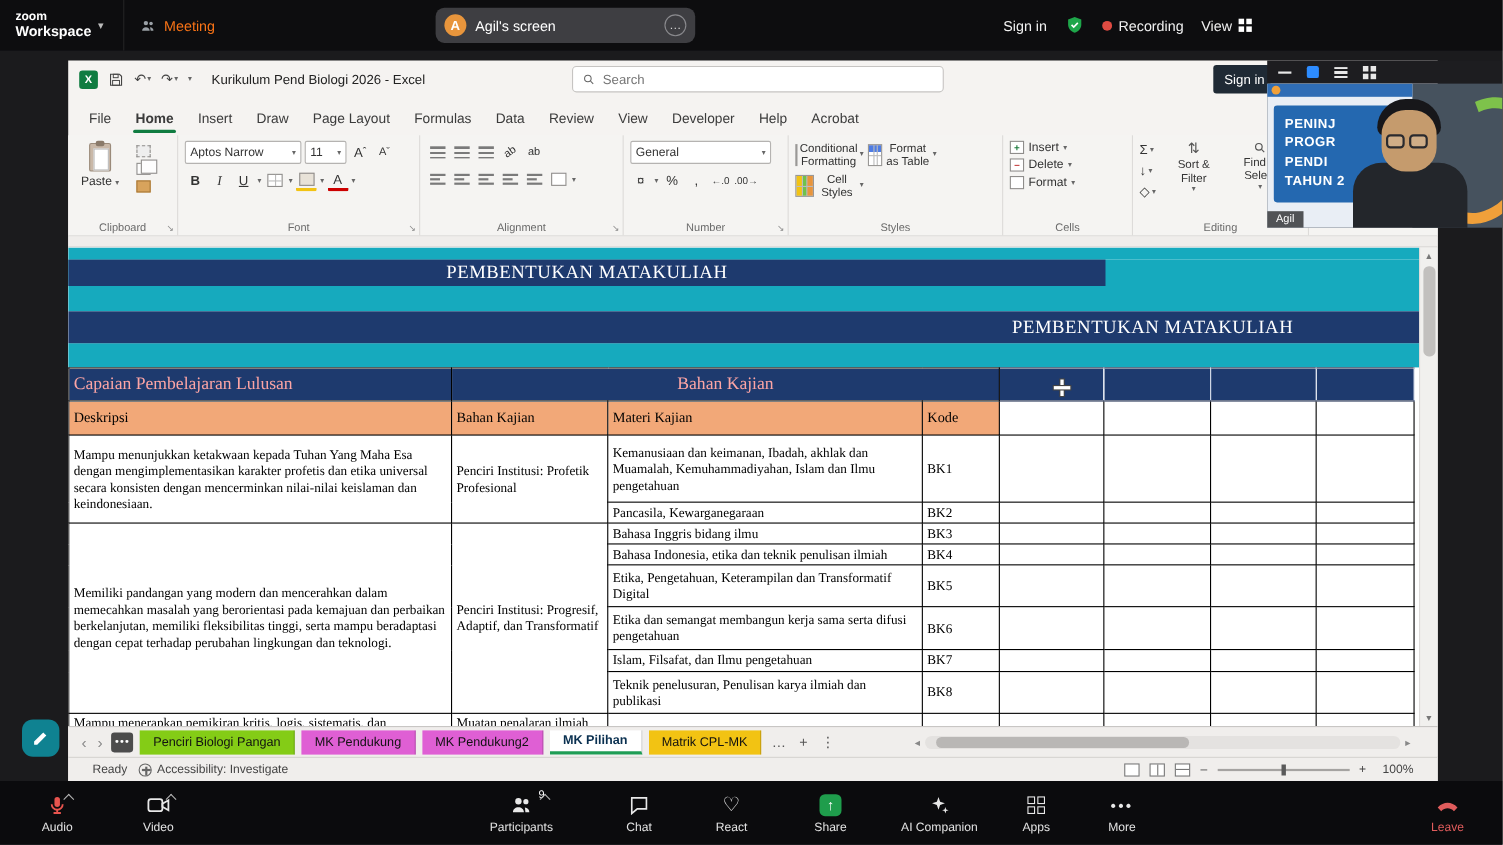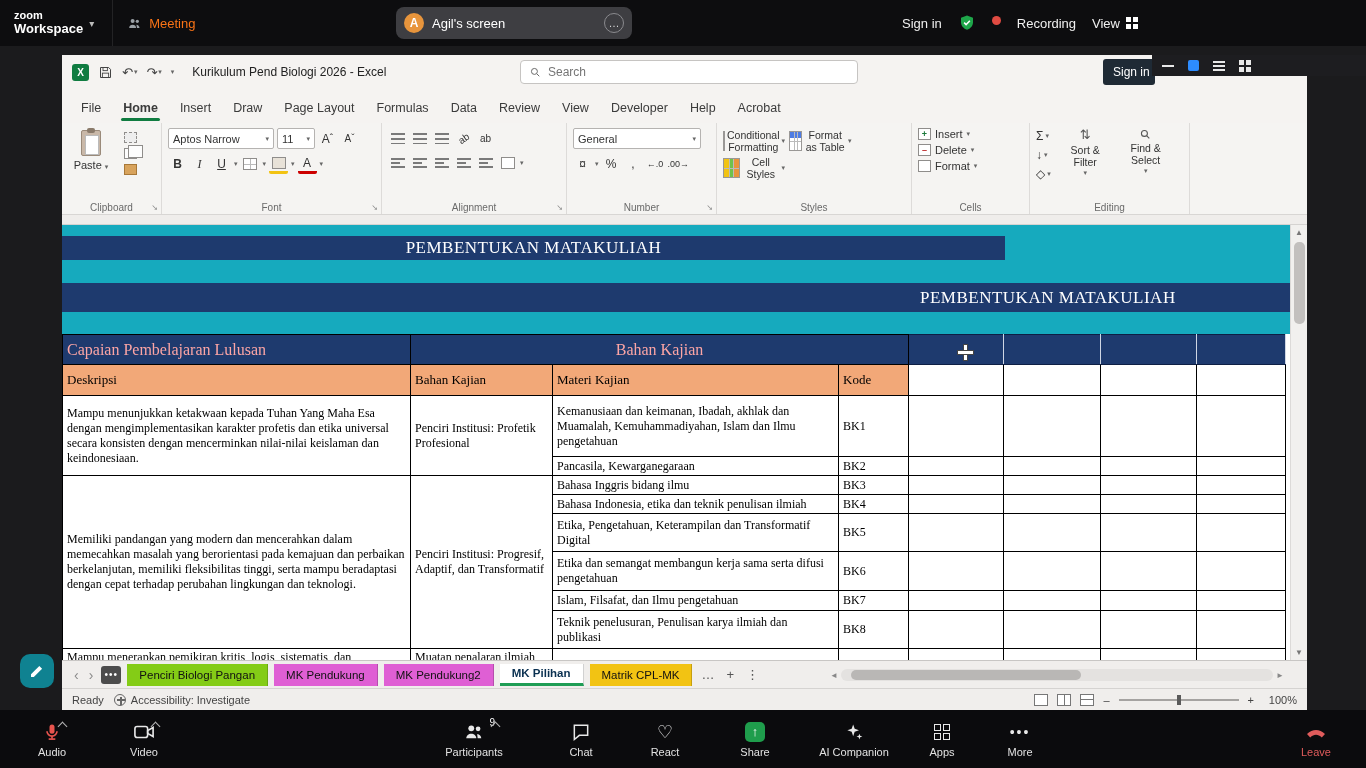--- a/index.html
+++ b/index.html
@@ -11,21 +11,21 @@
 .topbar{position:absolute;left:0;top:0;width:1366px;height:46px;background:#0d0d0f;color:#fff;display:flex;align-items:center}
 .brand{display:flex;flex-direction:column;justify-content:center;padding:0 6px 0 14px;line-height:1.05}
 .brand .z{font-size:11px;font-weight:bold}
 .brand .w{font-size:13px;font-weight:bold}
 .tb-caret{color:#bbb;font-size:10px;margin-right:18px}
 .meeting-tab{display:flex;align-items:center;gap:7px;padding:0 14px;height:100%;font-size:13px;color:#f97316;border-left:1px solid #232325}
 .share-pill{position:absolute;left:396px;top:7px;width:236px;height:32px;background:#3e3e42;border-radius:8px;display:flex;align-items:center;gap:8px;padding:0 8px;font-size:13px}
 .avatar{width:20px;height:20px;border-radius:50%;background:#e8953c;color:#fff;font-size:12px;font-weight:bold;display:flex;align-items:center;justify-content:center}
 .pill-more{margin-left:auto;width:20px;height:20px;border:1px solid #8a8a8e;border-radius:50%;color:#d6d6d6;font-size:11px;display:flex;align-items:center;justify-content:center}
 .tb-right{margin-left:auto;display:flex;align-items:center;gap:16px;padding-right:228px;font-size:13px;color:#f0f0f0}
-.rec{display:flex;gap:16px}
+.rec{display:flex;align-items:center;gap:6px}
 .rec-dot{width:9px;height:9px;border-radius:50%;background:#e04b42;display:inline-block}
 .view-btn{display:flex;align-items:center;gap:6px}
 .grid4{display:inline-grid;grid-template-columns:5px 5px;grid-gap:2px}
 .grid4 i{width:5px;height:5px;background:#fff;display:block}
 
 
 .excel{position:absolute;left:62px;top:55px;width:1245px;height:655px;background:#f5f3f1}
 .xl-titlebar{position:absolute;left:0;top:0;width:100%;height:34px;display:flex;align-items:center;color:#333}
 .qat{display:flex;align-items:center;gap:9px;padding:0 10px;color:#444}
 .xl-logo{width:17px;height:17px;background:#107c41;border-radius:3px;color:#fff;font-size:10px;font-weight:bold;display:flex;align-items:center;justify-content:center}
@@ -121,21 +121,21 @@
 .stab.green{background:#84cc16}
 .stab.magenta{background:#df5fd4}
 .stab.yellow{background:#f2c313}
 .stab.activeTab{background:#fff;font-weight:bold;border-bottom:3px solid #1f9d55;color:#0a3050}
 .tab-extra{color:#555;font-size:13px;padding:0 3px}
 .hscroll{position:absolute;left:768px;top:7px;width:460px;height:14px;display:flex;align-items:center;color:#888;font-size:8px;gap:3px}
 .htrack{position:relative;width:432px;height:12px;background:#e4e2e0;border-radius:6px}
 .hthumb{position:absolute;left:10px;top:1px;width:230px;height:10px;background:#b9b7b5;border-radius:5px}
 
 
-.xl-statusbar{position:absolute;left:0;top:633px;width:1245px;height:22px;background:#f0eeec;border-top:1px solid #d5d3d1;display:flex;align-items:center;font-size:11px;color:#444;padding:0 10px;gap:10px}
+.xl-statusbar{position:absolute;left:0;top:633px;width:1245px;height:22px;background:#f0eeec;border-top:1px solid #d5d3d1;display:flex;align-items:center;font-size:11px;color:#444;padding:0 22px;gap:10px}
 .acc{display:flex;align-items:center;gap:5px}
 .acc-ic{width:12px;height:12px;border:1px solid #666;border-radius:50%;position:relative}
 .acc-ic::before{content:"";position:absolute;left:5px;top:2px;width:2px;height:8px;background:#666}
 .acc-ic::after{content:"";position:absolute;left:2px;top:4px;width:8px;height:2px;background:#666}
 .sb-right{margin-left:auto;display:flex;align-items:center;gap:9px}
 .vw-ic{width:14px;height:12px;border:1px solid #777;background:#fff}
 .vw-ic.b{background:linear-gradient(#777 0 0) 50% 0/1px 100% no-repeat,#fff}
 .vw-ic.c{background:linear-gradient(#777 0 0) 0 50%/100% 1px no-repeat,#fff}
 .ztrack{position:relative;width:120px;height:2px;background:#a5a3a1}
 .zthumb{position:absolute;left:58px;top:-4px;width:4px;height:10px;background:#5a5a5a}
@@ -635,20 +635,44 @@
     <span class="ct-min"></span>
     <span class="ct-sq"></span>
     <span class="ct-list"></span>
     <span class="ct-grid">
         <i></i>
         <i></i>
         <i></i>
         <i></i>
       </span>
   </div>
+  <div class="cam">
+    <div class="slide">
+      <div class="slide-top"></div>
+      <div class="slide-dot"></div>
+      <div class="slide-panel">
+        <div class="slide-line">PENINJ</div>
+        <div class="slide-line">PROGR</div>
+        <div class="slide-line">PENDI</div>
+        <div class="slide-line">TAHUN 2</div>
+      </div>
+    </div>
+    <div class="swirl"></div>
+    <div class="person">
+      <div class="bodyshape"></div>
+      <div class="hair"></div>
+      <div class="face">
+        <div class="glasses">
+            <i></i>
+            <i></i>
+          </div>
+      </div>
+    </div>
+    <div class="nametag">Agil</div>
+  </div>
 
   <div class="annot">
     <svg width="16" height="16" viewBox="0 0 16 16">
         <path d="M2 11.2 L10.3 2.9 L13.1 5.7 L4.8 14 L2 14z" fill="#fff"></path>
       </svg>
   </div>
 
   <div class="bottombar">
     <div class="bt-item" style="left:16px;width:72px">
       <span class="bt-ic">

